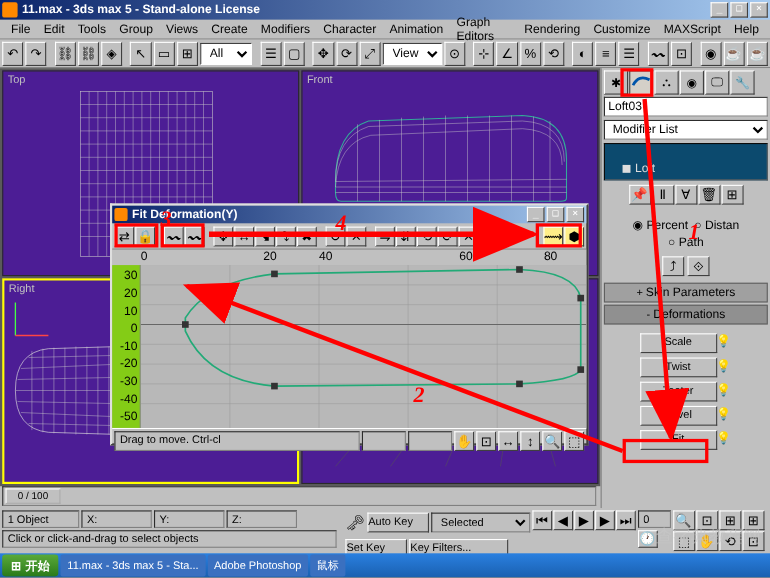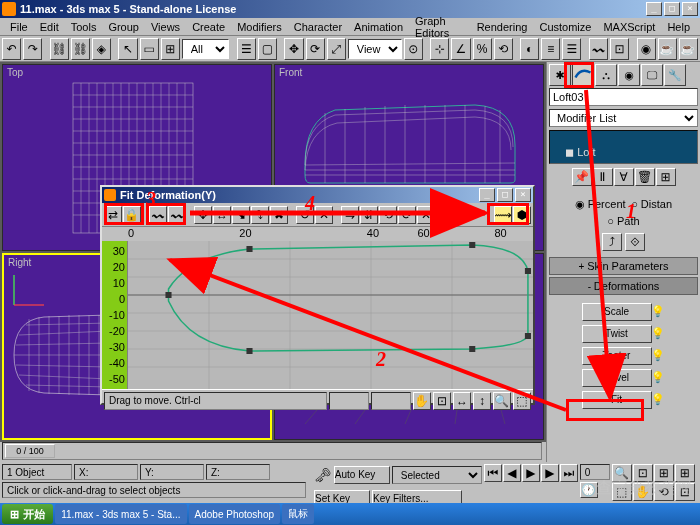--- a/index.html
+++ b/index.html
@@ -276,21 +276,21 @@
     <div class="toolbtn" style="width:18px;height:18px">⟳</div>
     <div class="toolbtn" style="width:18px;height:18px">✕</div>
     <div class="toolbtn" style="width:18px;height:18px">⬡</div>
     <div style="flex:1"></div>
     <div class="toolbtn" style="width:18px;height:18px;background:#ffee88">⟿</div>
     <div class="toolbtn" style="width:18px;height:18px;background:#ffee88">⬢</div>
   </div>
   <div style="height:14px;background:#c0c0c0;display:flex;padding-left:26px;font-size:9px">
     <span style="width:18%">0</span>
     <span style="width:22%;text-align:center">20</span>
-    <span style="width:22%;text-align:right">40</span>
+    <span style="width:22%;text-align:left">40</span>
     <span style="width:22%;text-align:center">60</span>
     <span style="width:16%;text-align:center">80</span>
   </div>
   <div class="fitgraph">
     <div class="yaxis">
       <span>30</span>
       <span>20</span>
       <span>10</span>
       <span>0</span>
       <span>-10</span>

